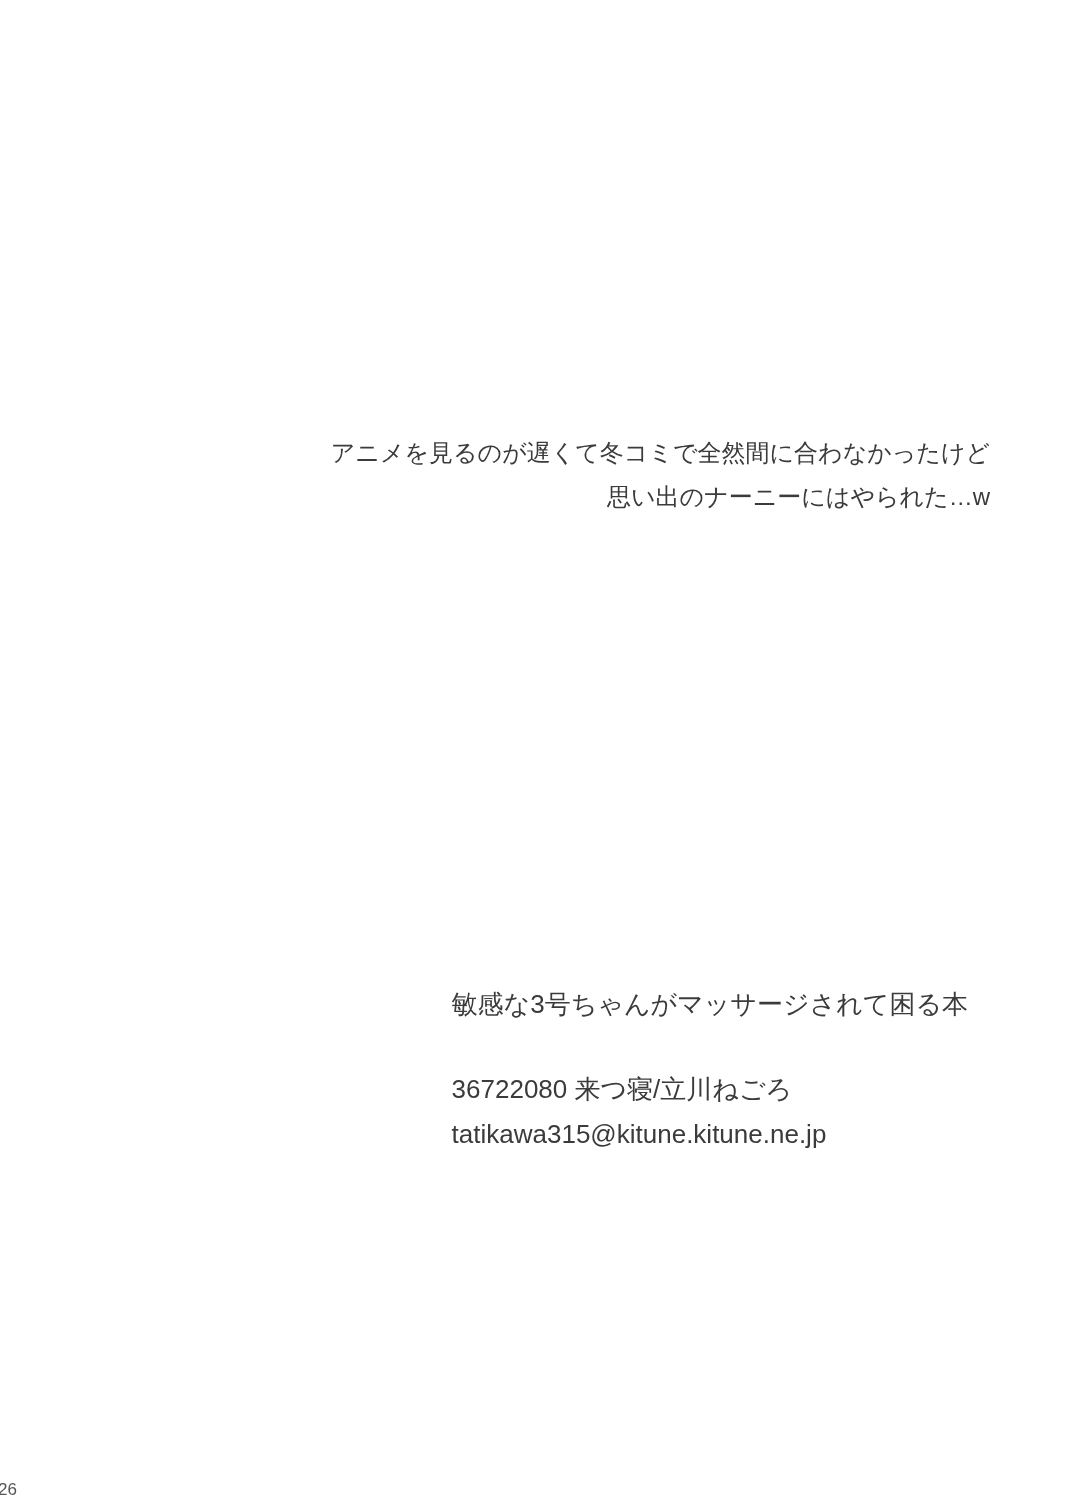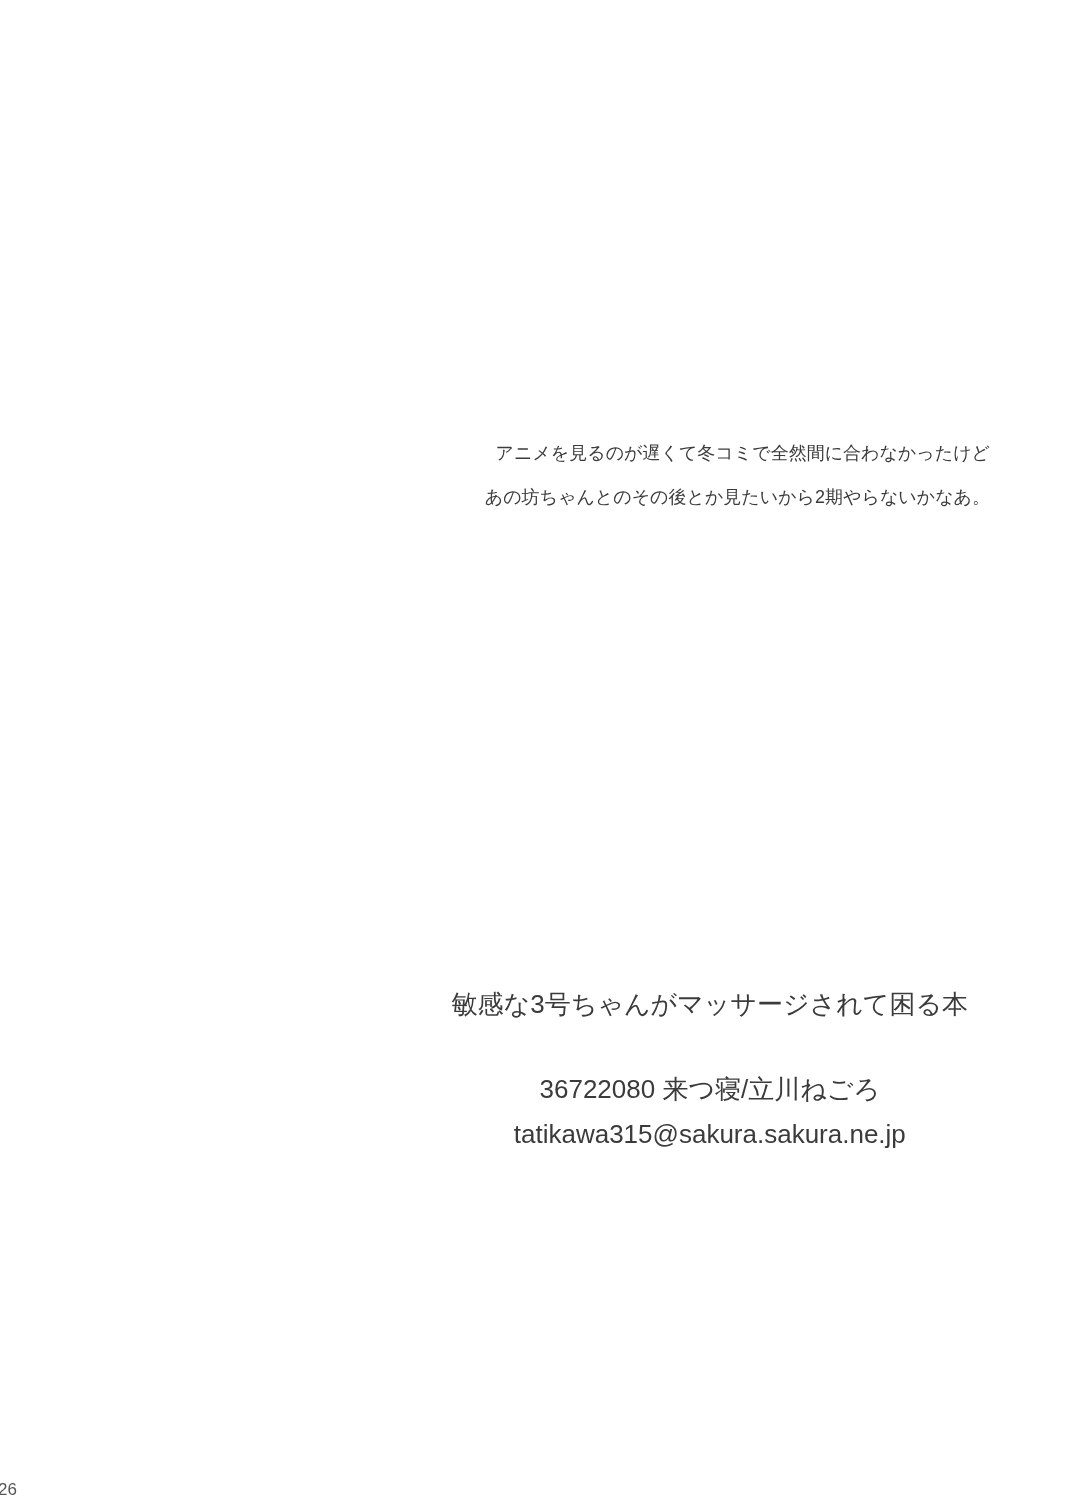--- a/index.html
+++ b/index.html
@@ -15,30 +15,30 @@
     overflow: hidden;
     font-family: "Liberation Sans", "DejaVu Sans", sans-serif;
     color: #3b3b3b;
   }
   
   .afterword {
     position: absolute;
     top: 431px;
     right: 83px;
     text-align: right;
-    font-size: 18px;
+    font-size: 24px;
     line-height: 44px;
     white-space: nowrap;
   }
   
   .colophon {
     position: absolute;
     top: 982px;
     right: 105px;
-    text-align: center;
+    text-align: left;
     font-size: 26px;
     white-space: nowrap;
   }
   .colophon .line {
     line-height: 45px;
   }
   .gap-a { height: 40px; }
   .gap-b { height: 33px; }
   
   .page-number {
@@ -50,26 +50,26 @@
     color: #555555;
   }
 </style>
 </head>
 <body>
 
 <div class="page">
 
   <div class="afterword">
     <div class="line">アニメを見るのが遅くて冬コミで全然間に合わなかったけど</div>
-    <div class="line">あの坊ちゃんとのその後とか見たいから2期やらないかなあ。</div>
+    <div class="line">思い出のナーニーにはやられた…w</div>
   </div>
 
   <div class="colophon">
     <div class="line">敏感な3号ちゃんがマッサージされて困る本</div>
     <div class="gap-a"></div>
     <div class="line">36722080 来つ寝/立川ねごろ</div>
-    <div class="line">tatikawa315@sakura.sakura.ne.jp</div>
+    <div class="line">tatikawa315@kitune.kitune.ne.jp</div>
     <div class="gap-b"></div>
   </div>
 
   <div class="page-number">26</div>
 
 </div>
 
 </body></html>

